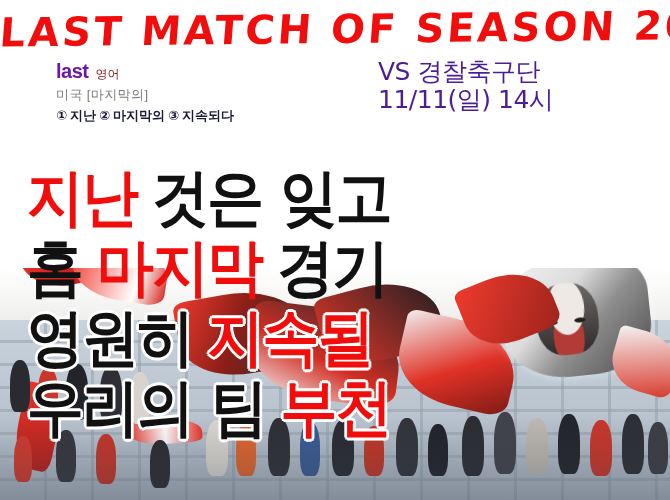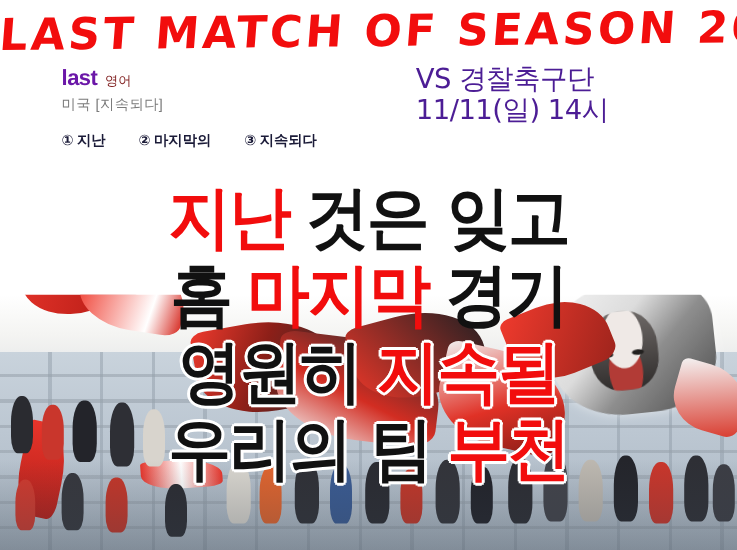--- a/index.html
+++ b/index.html
@@ -102,40 +102,40 @@
   
   .dict { position: absolute; left: 56px; top: 60px; }
   .dict-headword-row { display: flex; align-items: baseline; gap: 7px; }
   .dict-headword {
     font-size: 20px; font-weight: bold; color: #6b17a8;
     font-family: "Liberation Sans", sans-serif; letter-spacing: -0.5px;
   }
   .dict-lang { font-size: 12px; color: #7f1d1d; }
   .dict-pron { margin-top: 3px; font-size: 13px; color: #7a7a7a; letter-spacing: 0.4px; }
   .dict-senses {
-    margin-top: 15px; font-size: 13px; font-weight: bold; color: #1b1b38;
-    display: flex; gap: 30px; white-space: nowrap;
+    margin-top: 3px; font-size: 13px; font-weight: bold; color: #1b1b38;
+    display: flex; gap: 3px; white-space: nowrap;
   }
   .sense { display: inline-block; }
   .sense .num { margin-right: 3px; }
 
   
   .match {
     position: absolute; left: 378px; top: 58px;
     font-size: 25px; line-height: 1.12; color: #4c1d95;
     font-family: "DejaVu Sans", sans-serif; letter-spacing: -0.5px;
     white-space: nowrap;
   }
 
   
   .headline {
     position: absolute;
     left: 0; top: 163px;
     width: 670px;
-    text-align: center;
+    text-align: left;
   }
   .hl-line {
     font-family: "DejaVu Sans", sans-serif;
     font-weight: 700;
     font-size: 62px;
     line-height: 70px;
     letter-spacing: -2px;
     white-space: nowrap;
     color: #111111;
     transform: scaleX(0.92);
@@ -211,21 +211,21 @@
     <div class="terrace-shadow"></div>
   </div>
 
   <div class="title">LAST MATCH OF SEASON 2018</div>
 
   <div class="dict">
     <div class="dict-headword-row">
       <span class="dict-headword">last</span>
       <span class="dict-lang">영어</span>
     </div>
-    <div class="dict-pron">미국 [지속되다]</div>
+    <div class="dict-pron">미국 [마지막의]</div>
     <div class="dict-senses">
       <span class="sense">
         <span class="num">①</span><span>지난</span>
       </span>
       <span class="sense">
         <span class="num">②</span><span>마지막의</span>
       </span>
       <span class="sense">
         <span class="num">③</span><span>지속되다</span>
       </span>

